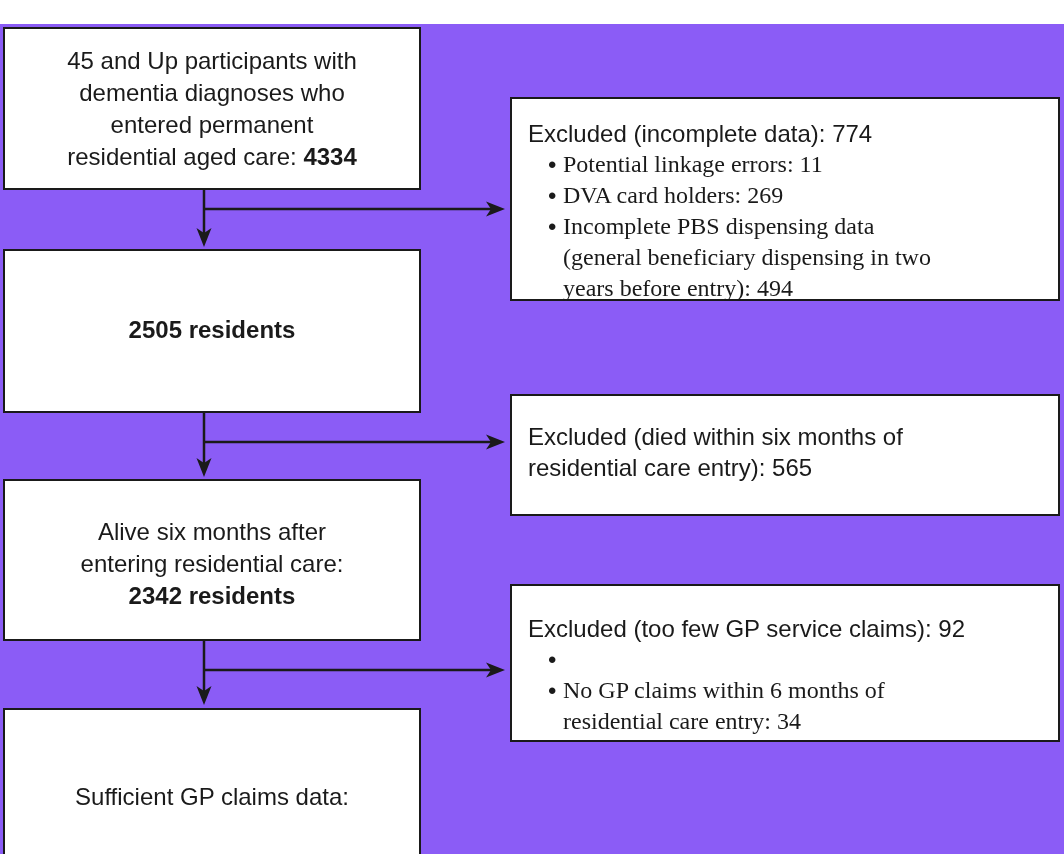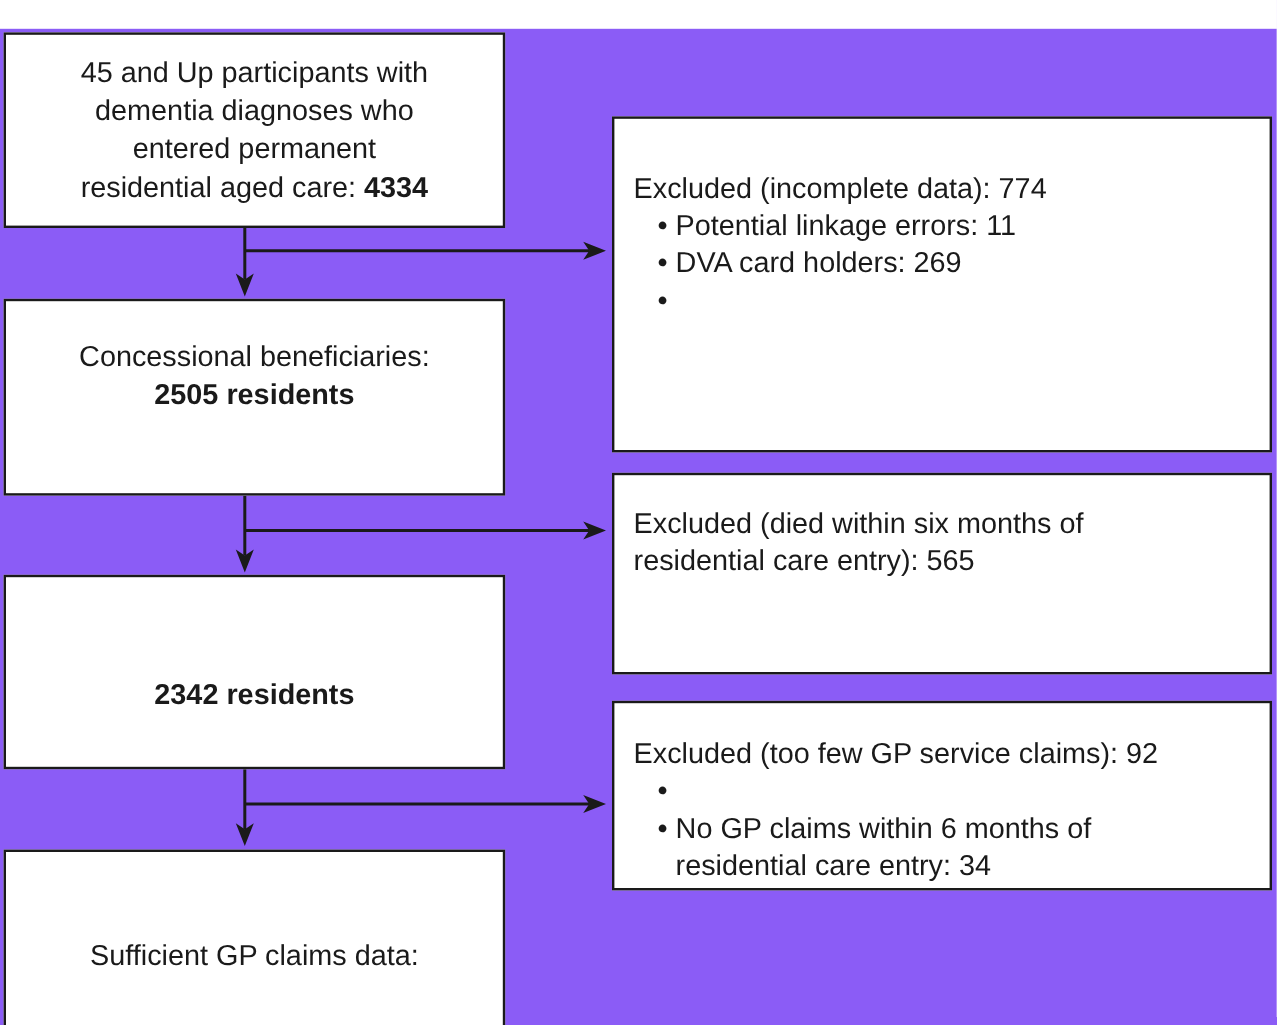--- a/index.html
+++ b/index.html
@@ -53,28 +53,28 @@
   
   .exc-box {
     left: 510px;
     width: 550px;
     justify-content: flex-start;
     font-size: 24px;
     line-height: 31px;
     padding-left: 16px;
     padding-right: 8px;
   }
-  #eb1 { top: 73px;  height: 280px; padding-top: 43px; }
-  #eb2 { top: 370px; height: 168px; padding-top: 25px; }
+  #eb1 { top: 73px;  height: 204px; padding-top: 19px; }
+  #eb2 { top: 370px; height: 122px; padding-top: 25px; }
   #eb3 { top: 560px; height: 158px; padding-top: 27px; }
   .exc-title { white-space: pre-line; }
   .bullet-list { margin-left: 20px; }
   .bullet-row { display: flex; align-items: flex-start; }
   .bullet-dot { width: 15px; flex: 0 0 15px; }
-  .bullet-text { white-space: pre-line; }
+  .bullet-text { white-space: pre-line; font-family: Liberation Serif, serif; }
   .conn-line { stroke: #1a1a1a; stroke-width: 2.5; fill: none; }
   .conn-head { fill: #1a1a1a; stroke: none; }
 </style>
 </head>
 <body>
 
 <div class="canvas">
 
   <svg class="connectors" viewBox="0 0 1064 854" xmlns="http://www.w3.org/2000/svg" aria-hidden="true">
 
@@ -107,44 +107,48 @@
   </svg>
 
   <div id="fb1" class="box flow-box">
     <p class="bt"><span>45 and Up participants with
 dementia diagnoses who
 entered permanent
 residential aged care:</span> <b>4334</b></p>
   </div>
 
   <div id="fb2" class="box flow-box">
-    <p class="bt"><span>Concessional beneficiaries:</span><br><b>2505 residents</b></p>
+    <p class="bt"><br><b>2505 residents</b></p>
   </div>
 
   <div id="fb3" class="box flow-box">
-    <p class="bt"><br><b>2342 residents</b></p>
+    <p class="bt"><span>Alive six months after
+entering residential care:</span><br><b>2342 residents</b></p>
   </div>
 
   <div id="fb4" class="box flow-box">
     <p class="bt"><span>Sufficient GP claims data:</span><br></p>
   </div>
 
   <div id="eb1" class="box exc-box">
     <div class="exc-title">Excluded (incomplete data): 774</div>
     <div class="bullet-list">
       <div class="bullet-row">
           <span class="bullet-dot">•</span>
           <span class="bullet-text">Potential linkage errors: 11</span>
         </div>
       <div class="bullet-row">
           <span class="bullet-dot">•</span>
           <span class="bullet-text">DVA card holders: 269</span>
         </div>
       <div class="bullet-row">
           <span class="bullet-dot">•</span>
+          <span class="bullet-text">Incomplete PBS dispensing data
+(general beneficiary dispensing in two
+years before entry): 494</span>
         </div>
     </div>
   </div>
 
   <div id="eb2" class="box exc-box">
     <div class="exc-title">Excluded (died within six months of
 residential care entry): 565</div>
   </div>
 
   <div id="eb3" class="box exc-box">

